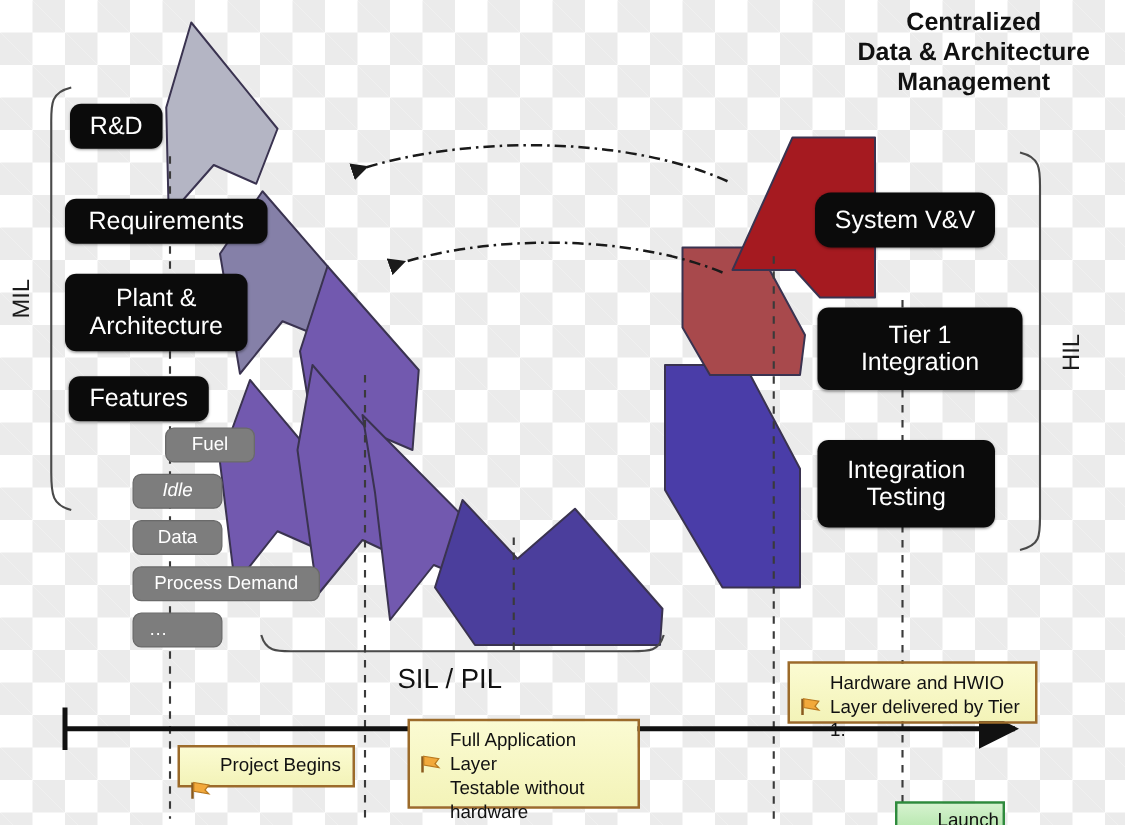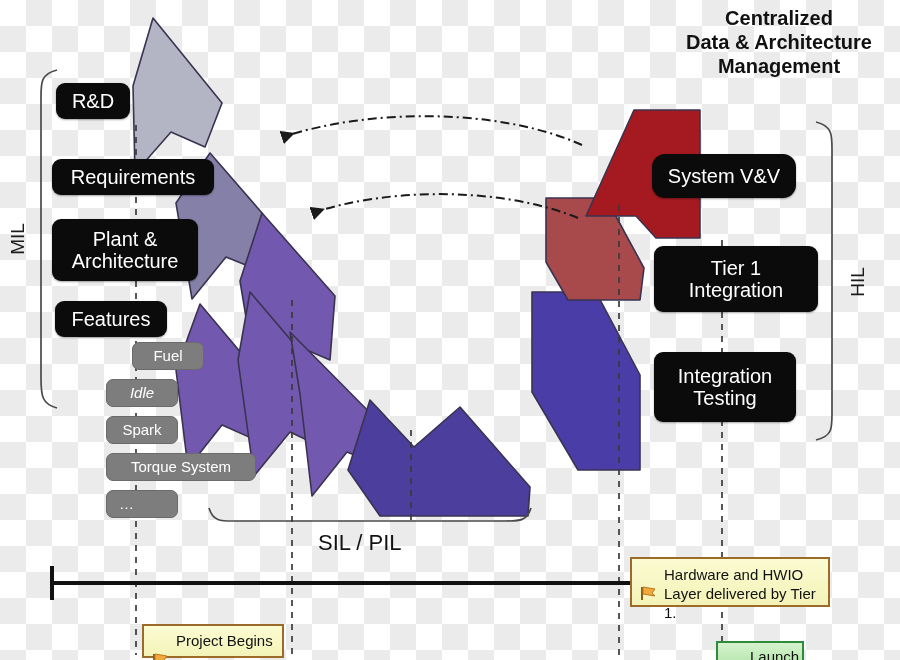--- a/index.html
+++ b/index.html
@@ -84,21 +84,20 @@
     align-items:flex-start;
     font-size:15px;
     color:#111111;
     line-height:1.27;
     padding:6px 9px 7px 8px;
     white-space:pre-line;
   }
   .callout.yellow{
     background:linear-gradient(180deg,#fbfbd2 0%,#f3f3b8 100%);
     border:2px solid #9c6b2a;
-    margin-top:28px;
   }
   .callout.green{
     background:linear-gradient(180deg,#d6f2cf 0%,#a9e3a0 100%);
     border:2px solid #2e8b3c;
     margin-top:44px;
   }
   .flag{
     flex:0 0 auto;
     width:17px;height:15px;
     margin-right:7px;margin-top:2px;
@@ -172,22 +171,22 @@
 
   <div class="lbl black" style="left:52px;top:159px;width:162px;height:36px;">Requirements</div>
 
   <div class="lbl black" style="left:52px;top:219px;width:146px;height:62px;">Plant &amp;
 Architecture</div>
 
   <div class="lbl black" style="left:55px;top:301px;width:112px;height:36px;">Features</div>
 
   <div class="lbl gray" style="left:106px;top:342px;width:72px;height:28px;margin-left:26px;">Fuel</div>
   <div class="lbl gray" style="left:106px;top:379px;width:72px;height:28px;font-style:italic;">Idle</div>
-  <div class="lbl gray" style="left:106px;top:416px;width:72px;height:28px;">Spark</div>
-  <div class="lbl gray" style="left:106px;top:453px;width:150px;height:28px;">Torque System</div>
+  <div class="lbl gray" style="left:106px;top:416px;width:72px;height:28px;">Data</div>
+  <div class="lbl gray" style="left:106px;top:453px;width:150px;height:28px;">Process Demand</div>
   <div class="lbl gray" style="left:106px;top:490px;width:72px;height:28px;justify-content:flex-start;padding-left:12px;">…</div>
 
   <div class="lbl black" style="left:652px;top:154px;width:144px;height:44px;border-radius:13px;">System V&amp;V</div>
 
   <div class="lbl black" style="left:654px;top:246px;width:164px;height:66px;">Tier 1
 Integration</div>
 
   <div class="lbl black" style="left:654px;top:352px;width:142px;height:70px;">Integration
 Testing</div>
 
@@ -200,28 +199,39 @@
   <div class="callout yellow" style="left:142px;top:596px;width:142px;height:34px;align-items:center;">
     <span class="flag">
       <svg width="17" height="15" viewBox="0 0 17 15">
         <path d="M2 1 L2 14" stroke="#8a5a1e" stroke-width="2" fill="none"></path>
         <path d="M3 1 L15 3 L12 7 L15 10 L3 8 Z" fill="#f2a93b" stroke="#b9791f" stroke-width="1"></path>
       </svg>
     </span>
     <span>Project Begins</span>
   </div>
 
-
-  <div class="callout yellow" style="left:630px;top:529px;width:200px;height:50px;">
+  <div class="callout yellow" style="left:326px;top:575px;width:186px;height:72px;">
     <span class="flag">
       <svg width="17" height="15" viewBox="0 0 17 15">
         <path d="M2 1 L2 14" stroke="#8a5a1e" stroke-width="2" fill="none"></path>
         <path d="M3 1 L15 3 L12 7 L15 10 L3 8 Z" fill="#f2a93b" stroke="#b9791f" stroke-width="1"></path>
       </svg>
     </span>
+    <span>Full Application Layer
+Testable without
+hardware</span>
+  </div>
+
+  <div class="callout yellow" style="left:630px;top:529px;width:200px;height:50px;">
+    <span class="flag">
+      <svg width="17" height="15" viewBox="0 0 17 15">
+        <path d="M2 1 L2 14" stroke="#8a5a1e" stroke-width="2" fill="none"></path>
+        <path d="M3 1 L15 3 L12 7 L15 10 L3 8 Z" fill="#f2a93b" stroke="#b9791f" stroke-width="1"></path>
+      </svg>
+    </span>
     <span>Hardware and HWIO
 Layer delivered by Tier 1.</span>
   </div>
 
   <div class="callout green" style="left:716px;top:597px;width:88px;height:32px;align-items:center;">
     <span class="flag">
       <svg width="17" height="15" viewBox="0 0 17 15">
         <path d="M2 1 L2 14" stroke="#2e7d32" stroke-width="2" fill="none"></path>
         <path d="M3 1 L15 3 L12 7 L15 10 L3 8 Z" fill="#64c46d" stroke="#2e8b3c" stroke-width="1"></path>
       </svg>

